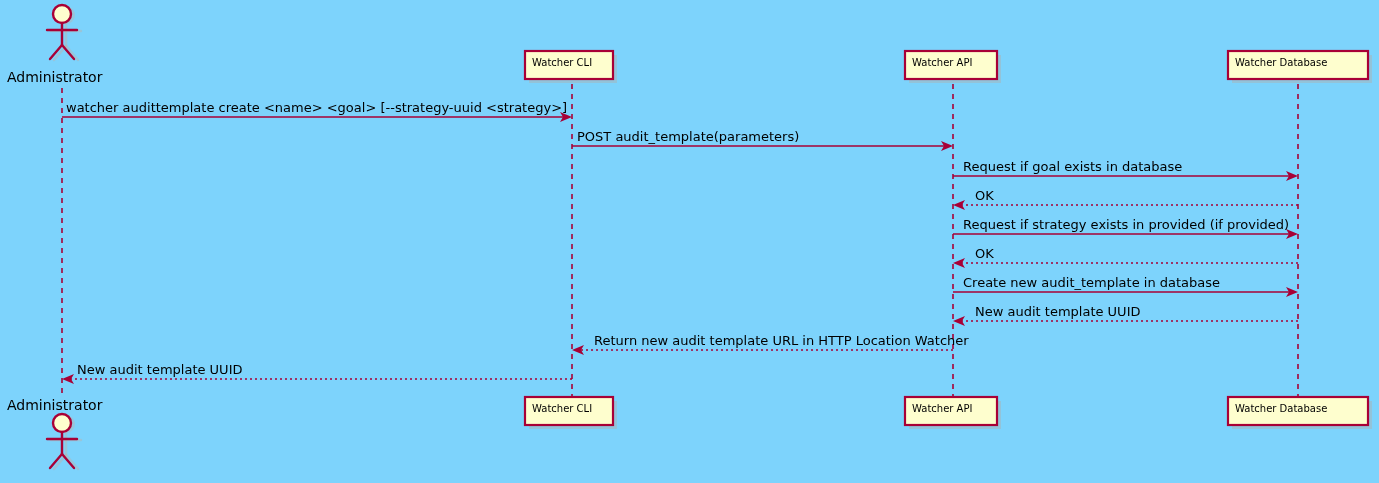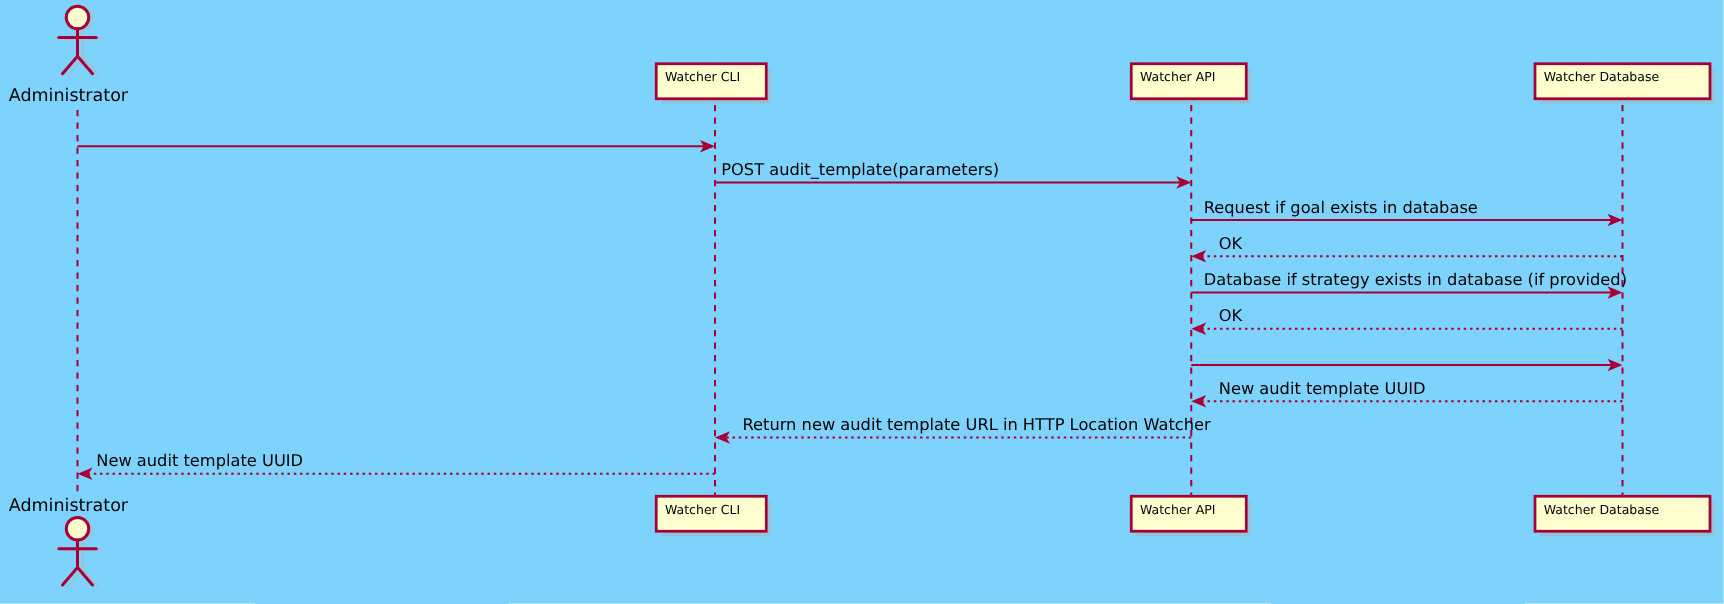--- a/index.html
+++ b/index.html
@@ -228,22 +228,24 @@
   <div class="actor-label" style="left:7px; top:398px;">Administrator</div>
 
   <div class="pbox-label" style="left:532px; top:58px;">Watcher CLI</div>
   <div class="pbox-label" style="left:912px; top:58px;">Watcher API</div>
   <div class="pbox-label" style="left:1235px; top:58px;">Watcher Database</div>
 
   <div class="pbox-label" style="left:532px; top:404px;">Watcher CLI</div>
   <div class="pbox-label" style="left:912px; top:404px;">Watcher API</div>
   <div class="pbox-label" style="left:1235px; top:404px;">Watcher Database</div>
 
+  <div class="txt" style="left:66px; top:101px;">watcher audittemplate create &lt;name&gt; &lt;goal&gt; [--strategy-uuid &lt;strategy&gt;]</div>
   <div class="txt" style="left:577px; top:130px;">POST audit_template(parameters)</div>
   <div class="txt" style="left:963px; top:160px;">Request if goal exists in database</div>
   <div class="txt" style="left:975px; top:189px;">OK</div>
-  <div class="txt" style="left:963px; top:218px;">Database if strategy exists in database (if provided)</div>
+  <div class="txt" style="left:963px; top:218px;">Request if strategy exists in provided (if provided)</div>
   <div class="txt" style="left:975px; top:247px;">OK</div>
+  <div class="txt" style="left:963px; top:276px;">Create new audit_template in database</div>
   <div class="txt" style="left:975px; top:305px;">New audit template UUID</div>
   <div class="txt" style="left:594px; top:334px;">Return new audit template URL in HTTP Location Watcher</div>
   <div class="txt" style="left:77px; top:363px;">New audit template UUID</div>
 
 </div>
 
 </body></html>

